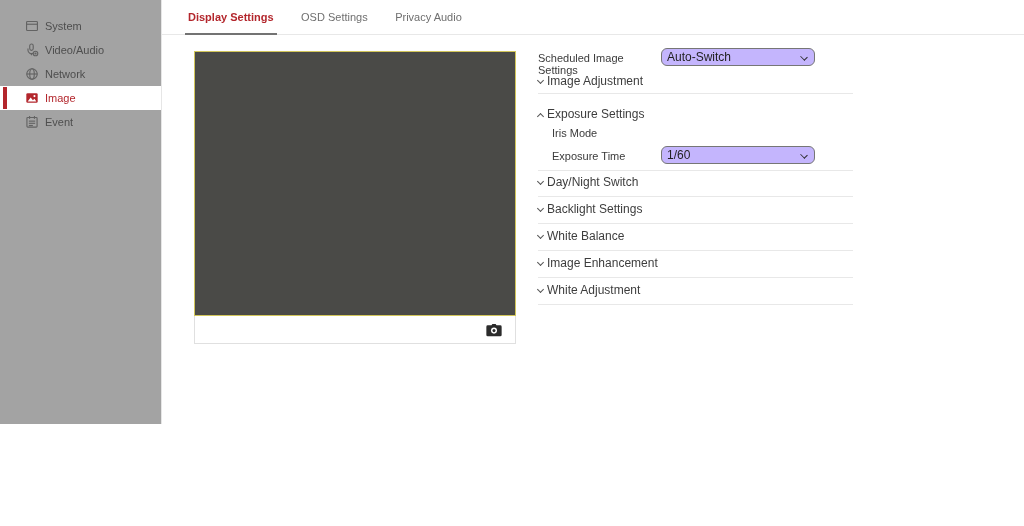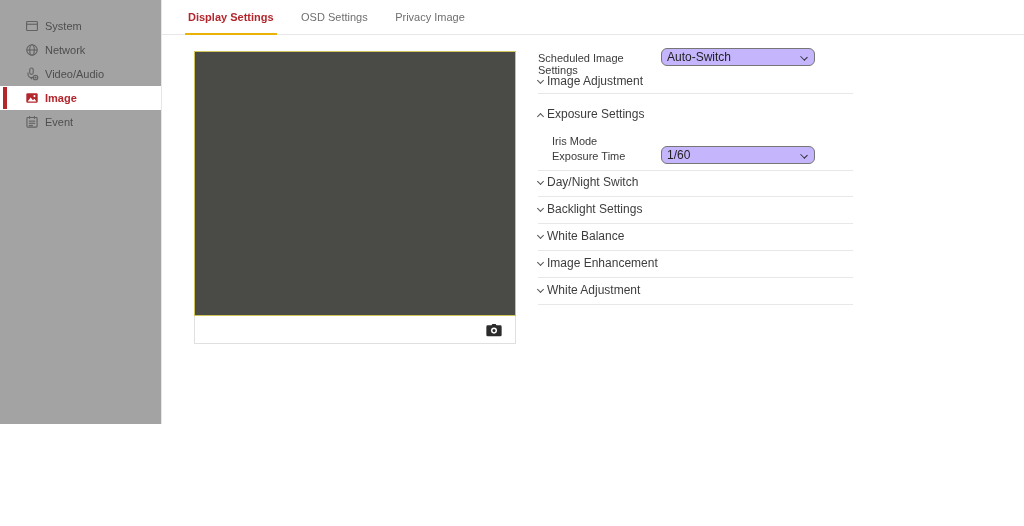--- a/index.html
+++ b/index.html
@@ -9,31 +9,31 @@
 
   
   .sidebar { position:absolute; left:0; top:0; width:162px; height:424px;
              background:#a3a3a3; border-right:1px solid #e6e6e6; padding-top:14px; }
   .side-item { position:relative; height:24px; display:flex; align-items:center;
                cursor:pointer; }
   .side-item .ic { position:absolute; left:25px; width:14px; height:14px; display:flex;
                    align-items:center; justify-content:center; }
   .side-item .lbl { position:absolute; left:45px; font-size:11px; color:#4e4e4e; }
   .side-item.selected { background:#ffffff; }
-  .side-item.selected .lbl { color:#b3262c; font-weight:bold;text-align:center; }
+  .side-item.selected .lbl { color:#b3262c; font-weight:normal;text-align:center; }
   .side-item.selected::before { content:""; position:absolute; left:3px; top:1px;
                                 bottom:1px; width:4px; background:#b3262c; }
 
   
   .tabbar { position:absolute; left:162px; top:0; width:862px; height:35px;
             border-bottom:1px solid #e8e8e8; padding-left:23px; }
   .tab { display:inline-block; height:35px; line-height:34px; font-size:11px;
          color:#6f6f6f; margin-right:17px; padding:0 3px; cursor:pointer;
          vertical-align:top; }
-  .tab.active { color:#b3262c; font-weight:bold; border-bottom:2px solid #eab308; }
+  .tab.active { color:#b3262c; font-weight:bold; border-bottom:2px solid #737373; }
 
   
   .preview { position:absolute; left:194px; top:51px; width:322px; }
   .video { width:322px; height:265px; background:#4a4a47; border:1px solid #d2c65a; }
   .ptoolbar { width:322px; height:28px; background:#ffffff;
               border:1px solid #e0e0e0; border-top:none;
               display:flex; align-items:center; justify-content:flex-end;
               padding-right:13px; }
   .cam-btn { width:16px; height:14px; cursor:pointer; display:flex; }
 
@@ -70,39 +70,39 @@
         <rect x="1.8" y="2.8" width="12.4" height="10.4" rx="1"></rect>
         <line x1="1.8" y1="6" x2="14.2" y2="6"></line>
       </svg>
     </span>
     <span class="lbl">System</span>
   </div>
 
   <div class="side-item">
     <span class="ic">
       <svg width="14" height="14" viewBox="0 0 16 16" fill="none" stroke="#636363" stroke-width="1.3">
-        <circle cx="8" cy="8" r="6"></circle>
-        <ellipse cx="8" cy="8" rx="2.6" ry="6"></ellipse>
-        <line x1="2" y1="8" x2="14" y2="8"></line>
-      </svg>
-    </span>
-    <span class="lbl">Network</span>
-  </div>
-
-  <div class="side-item">
-    <span class="ic">
-      <svg width="14" height="14" viewBox="0 0 16 16" fill="none" stroke="#636363" stroke-width="1.3">
         <rect x="5.4" y="1.2" width="4" height="7.2" rx="2"></rect>
         <path d="M3.4 6.2 v2 a4 4 0 0 0 6 3.4"></path>
         <line x1="7.4" y1="12" x2="7.4" y2="14"></line>
         <circle cx="12" cy="12" r="2.6"></circle>
         <circle cx="12" cy="12" r="0.6" fill="#636363"></circle>
       </svg>
     </span>
     <span class="lbl">Video/Audio</span>
+  </div>
+
+  <div class="side-item">
+    <span class="ic">
+      <svg width="14" height="14" viewBox="0 0 16 16" fill="none" stroke="#636363" stroke-width="1.3">
+        <circle cx="8" cy="8" r="6"></circle>
+        <ellipse cx="8" cy="8" rx="2.6" ry="6"></ellipse>
+        <line x1="2" y1="8" x2="14" y2="8"></line>
+      </svg>
+    </span>
+    <span class="lbl">Network</span>
   </div>
 
   <div class="side-item selected">
     <span class="ic">
       <svg width="14" height="14" viewBox="0 0 16 16">
         <rect x="1.5" y="2.5" width="13" height="11" rx="1.5" fill="#b3262c"></rect>
         <circle cx="10.8" cy="5.8" r="1.2" fill="#ffffff"></circle>
         <path d="M3 12 L6.5 7.5 L9 10.5 L10.8 8.8 L13 12 Z" fill="#ffffff"></path>
       </svg>
     </span>
@@ -122,21 +122,21 @@
     </span>
     <span class="lbl">Event</span>
   </div>
 
 
 </div>
 
 <div class="tabbar">
   <div class="tab active">Display Settings</div>
   <div class="tab">OSD Settings</div>
-  <div class="tab">Privacy Image</div>
+  <div class="tab">Privacy Audio</div>
 </div>
 
 <div class="preview">
   <div class="video"></div>
   <div class="ptoolbar">
     <span class="cam-btn">
       <svg width="16" height="14" viewBox="0 0 18 15">
         <path d="M6.2 2.2 L7.2 0.8 H10.8 L11.8 2.2 H16 a1.6 1.6 0 0 1 1.6 1.6 V13 a1.6 1.6 0 0 1 -1.6 1.6 H2 A1.6 1.6 0 0 1 0.4 13 V3.8 A1.6 1.6 0 0 1 2 2.2 Z" fill="#2b2b2b"></path>
         <circle cx="9" cy="8.2" r="3.4" fill="#ffffff"></circle>
         <circle cx="9" cy="8.2" r="1.7" fill="#2b2b2b"></circle>
@@ -155,21 +155,21 @@
 
   <div class="sec-head" style="top:74px;">
     <span class="chev down"></span><span>Image Adjustment</span>
   </div>
   <div class="divider" style="top:93px;"></div>
 
   <div class="sec-head" style="top:107px;">
     <span class="chev up"></span><span>Exposure Settings</span>
   </div>
 
-  <div class="field-label" style="top:135px;">Iris Mode</div>
+  <div class="field-label" style="top:127px;">Iris Mode</div>
 
   <div class="field-label" style="top:150px;">Exposure Time</div>
   <div class="sel" style="top:146px;">
     <span>1/60</span>
     <span class="sel-chev"></span>
   </div>
 
   <div class="divider" style="top:170px;"></div>
 
   <div class="sec-head" style="top:175px;">

